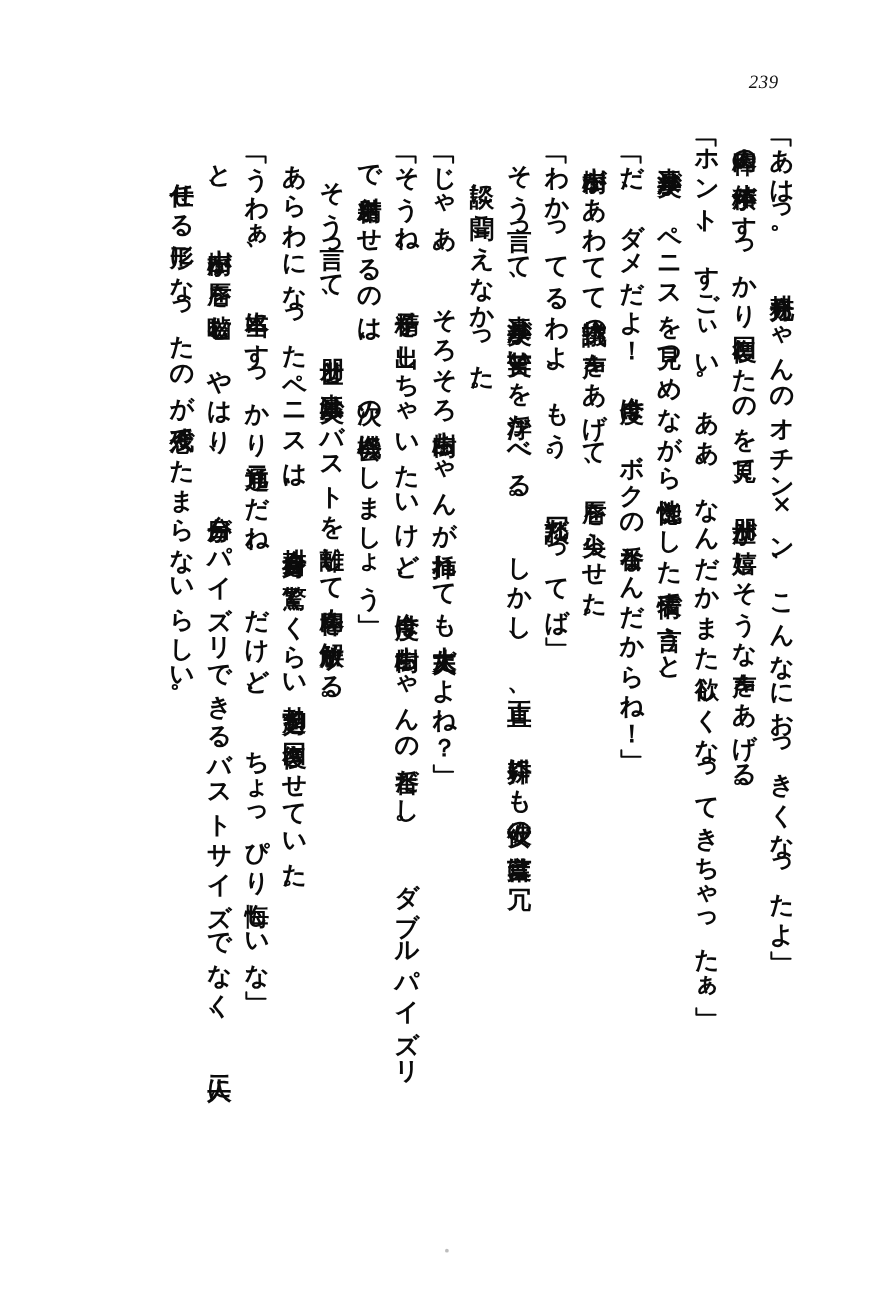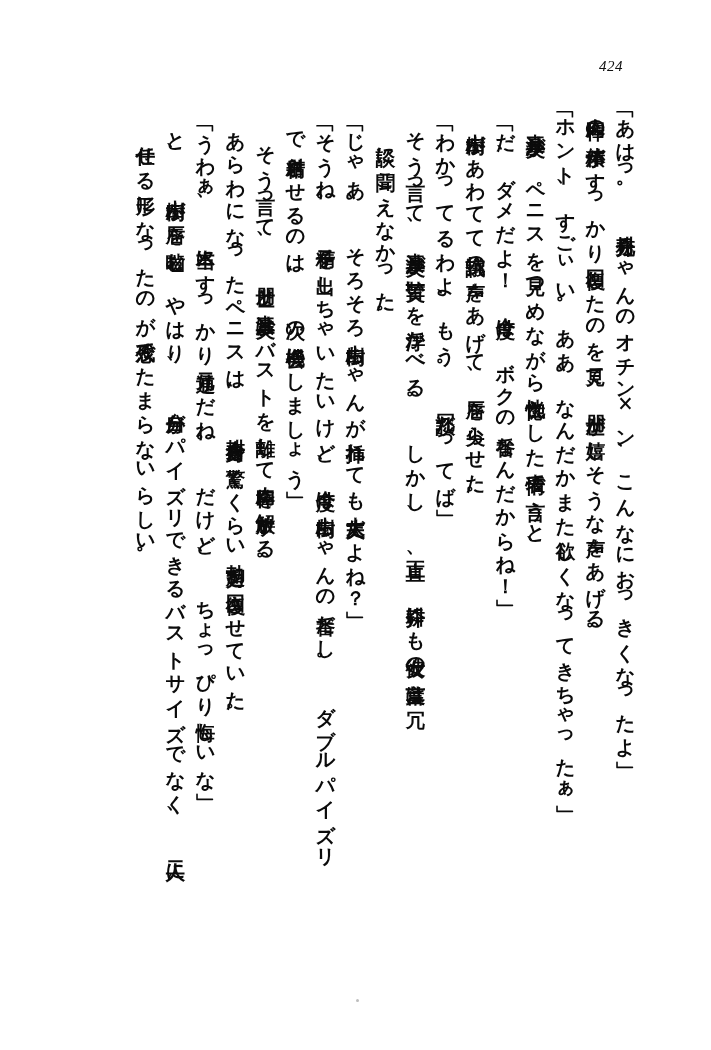--- a/index.html
+++ b/index.html
@@ -68,21 +68,21 @@
     height: 3px;
     background: #bdbdbd;
     border-radius: 50%;
   }
 </style>
 </head>
 <body>
 
 <div class="page">
 
-  <div class="page-number">424</div>
+  <div class="page-number">239</div>
 
   <div class="body-text">
     <div class="line">「あはっ。　耕介兄ちゃんのオチン×ン、こんなにおっきくなったよ」</div>
     <div class="line">肉棒の体積がすっかり回復したのを見て、朋世が嬉しそうな声をあげる。</div>
     <div class="line">「ホント、すごぃい。ああ、なんだかまた欲しくなってきちゃったぁ」</div>
     <div class="line indent-1">真沙美が、ペニスを見つめながら恍惚とした表情で言うと、</div>
     <div class="line indent-1">「だ、ダメだよ！　今度は、ボクの番なんだからね！」</div>
     <div class="line indent-1">由樹があわてて抗議の声をあげて、唇を尖らせた。</div>
     <div class="line indent-1">「わかってるわよ、もう。　冗談だってば」</div>
     <div class="line indent-1">そう言って、真沙美が苦笑いを浮かべる。　しかし、　正直、　耕介にも彼女の言葉は冗</div>

